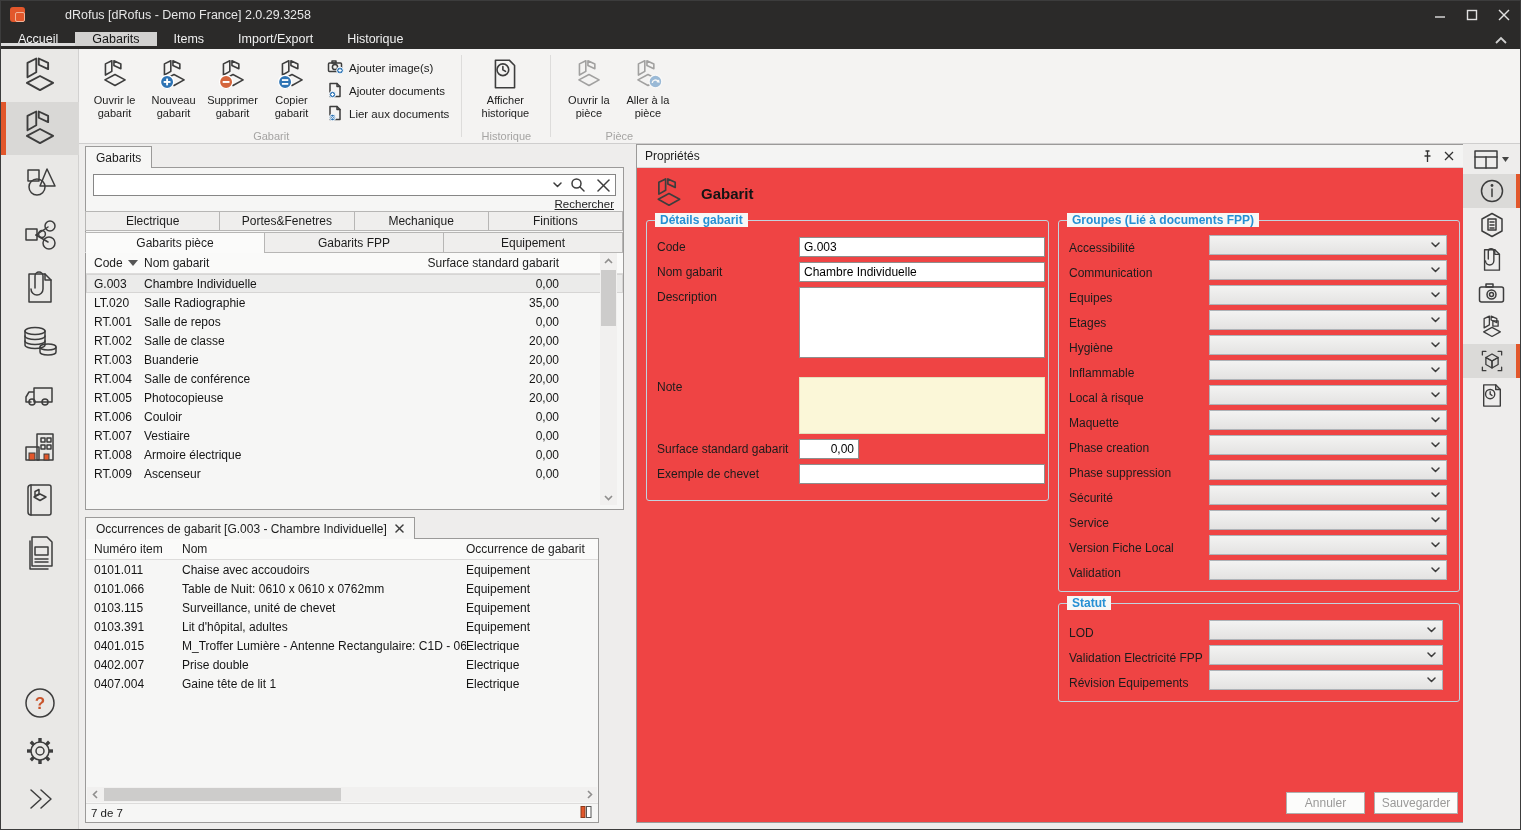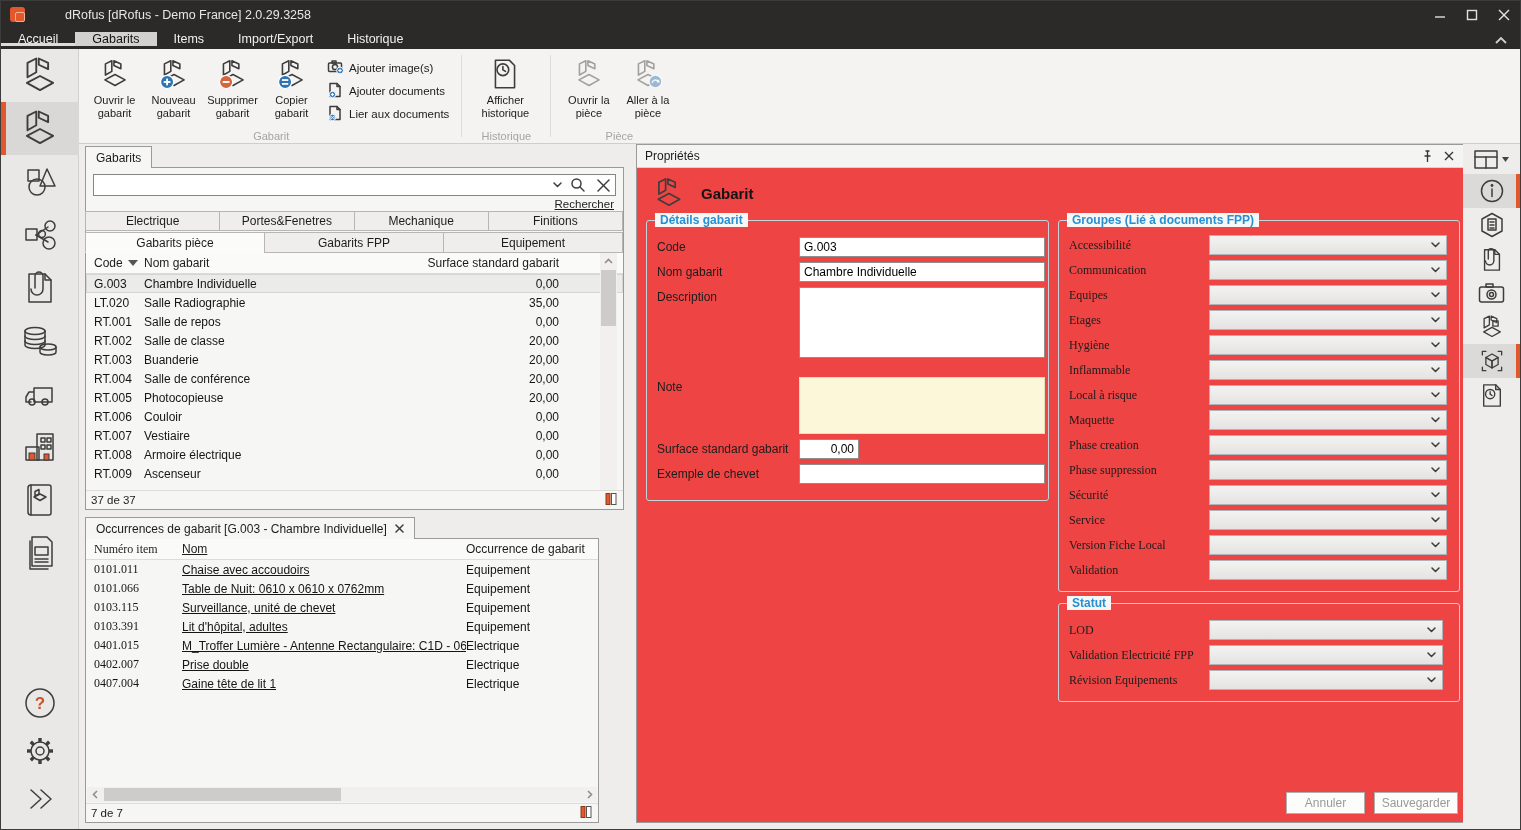--- a/index.html
+++ b/index.html
@@ -78,22 +78,22 @@
   .vscroll { position:absolute; right:6px; top:0; width:17px; bottom:0; background:#f1f0ef; display:flex; flex-direction:column; align-items:center; }
   .vthumb { width:15px; height:56px; background:#cdcccb; margin-top:2px; }
   .sarrow { height:15px; display:flex; align-items:center; justify-content:center; width:100%; }
   .sarrow svg { stroke:#8f8e8d; stroke-width:1.6; fill:none; }
   .statusbar { position:absolute; left:0; right:0; bottom:0; height:19px; border-top:1px solid #dddcdb; font-size:11.5px; color:#1c1c1c; display:flex; align-items:center; padding:0 5px; background:#f6f6f5; }
   .statusbar .sp { flex:1; }
 
   
   .occ-panel { position:absolute; left:6px; top:373px; width:514px; height:306px; }
   .occ-panel .panelbody { top:21px; }
-  .o-item { width:96px; padding-left:8px;font-family:Liberation Serif, serif; }
-  .o-name { flex:1; white-space:nowrap; overflow:hidden;text-decoration:underline; }
+  .o-item { width:96px; padding-left:8px; }
+  .o-name { flex:1; white-space:nowrap; overflow:hidden; }
   .o-occ { width:132px; white-space:nowrap; overflow:hidden; }
   .hscroll { position:absolute; left:1px; right:1px; bottom:20px; height:15px; background:#f1f0ef; display:flex; align-items:center; }
   .hthumb { height:13px; width:237px; background:#cdcccb; margin-left:2px; }
   .harrow { width:15px; display:flex; align-items:center; justify-content:center; }
   .harrow svg { stroke:#8f8e8d; stroke-width:1.6; fill:none; }
 
   
   .props { position:absolute; left:557px; top:0; width:833px; height:679px; background:#ef4444; border:1px solid #9b9a99; }
   .props-title { height:23px; background:#f4f4f3; border-bottom:1px solid #d5d4d3; display:flex; align-items:center; padding:0 8px; font-size:12px; color:#1c1c1c; }
   .props-title .sp { flex:1; }
@@ -108,21 +108,21 @@
   .fs-statut  { left:421px; top:458px; width:402px; height:99px; padding:16px 16px 0 10px; }
   .frow { display:flex; align-items:flex-start; margin-bottom:5px; }
   .flabel { width:142px; font-size:12px; color:#1c1c1c; padding-top:3px; flex:none; }
   .fctl input { height:20px; border:1px solid #8f8e8d; background:#fff; font-size:12px; padding:0 4px; font-family:inherit; }
   .in-wide { width:246px; }
   .in-small { width:60px; text-align:right; }
   .box { border:1px solid #8f8e8d; background:#fff; }
   .desc-box { width:246px; height:71px; }
   .note-box { width:246px; height:57px; background:#fbf7d8; border:1px solid #e4e0bd; }
   .gap16 { height:14px; }
-  .grow-dd { display:flex; align-items:flex-start; margin-bottom:5px; height:20px;font-family:Liberation Serif, serif; }
+  .grow-dd { display:flex; align-items:flex-end; margin-bottom:5px; height:20px; }
   .dropdown { flex:1; height:20px; background:linear-gradient(#f3f3f2,#e4e3e2); border:1px solid #aeb3b8; display:flex; align-items:center; justify-content:flex-end; padding-right:6px; }
   .dropdown svg { stroke:#555; stroke-width:1.5; fill:none; }
   .props-btns { position:absolute; right:10px; bottom:8px; display:flex; gap:9px; }
   .pbtn { width:79px; height:22px; background:#fcfcfb; border:1px solid #b0afae; color:#9b9a99; font-size:12px; display:flex; align-items:center; justify-content:center; }
   .pbtn.save { width:84px; }
 
   
   .rightbar { position:absolute; right:0; top:143px; bottom:0; width:57px; background:#eeedec; }
   .rb-layout { height:30px; display:flex; align-items:center; justify-content:center; gap:4px; }
   .rb-item { position:relative; height:34px; display:flex; align-items:center; justify-content:center; }
@@ -551,28 +551,20 @@
                 </svg>
               </span>
             <span class="vthumb"></span>
             <span class="sarrow" style="position:absolute; bottom:0;">
                 <svg width="9" height="6">
                   <polyline points="1,1 4.5,4.5 8,1"></polyline>
                 </svg>
               </span>
           </div>
         </div>
-        <div class="statusbar">
-          <span>37 de 37</span>
-          <span class="sp"></span>
-          <span><svg width="14" height="14" viewBox="0 0 14 14">
-                <rect x="2" y="1.5" width="4" height="11" fill="#e2572b" stroke="#8c3a1b"></rect>
-                <rect x="7.5" y="1.5" width="4.5" height="11" fill="#fff" stroke="#555"></rect>
-              </svg></span>
-        </div>
       </div>
     </div>
 
     <div class="occ-panel">
       <span class="paneltab">
         <span>Occurrences de gabarit [G.003 - Chambre Individuelle]</span>
         <span><svg width="9" height="9" viewBox="0 0 9 9">
               <line class="icn" x1="1" y1="1" x2="8" y2="8"></line>
               <line class="icn" x1="8" y1="1" x2="1" y2="8"></line>
             </svg></span>

